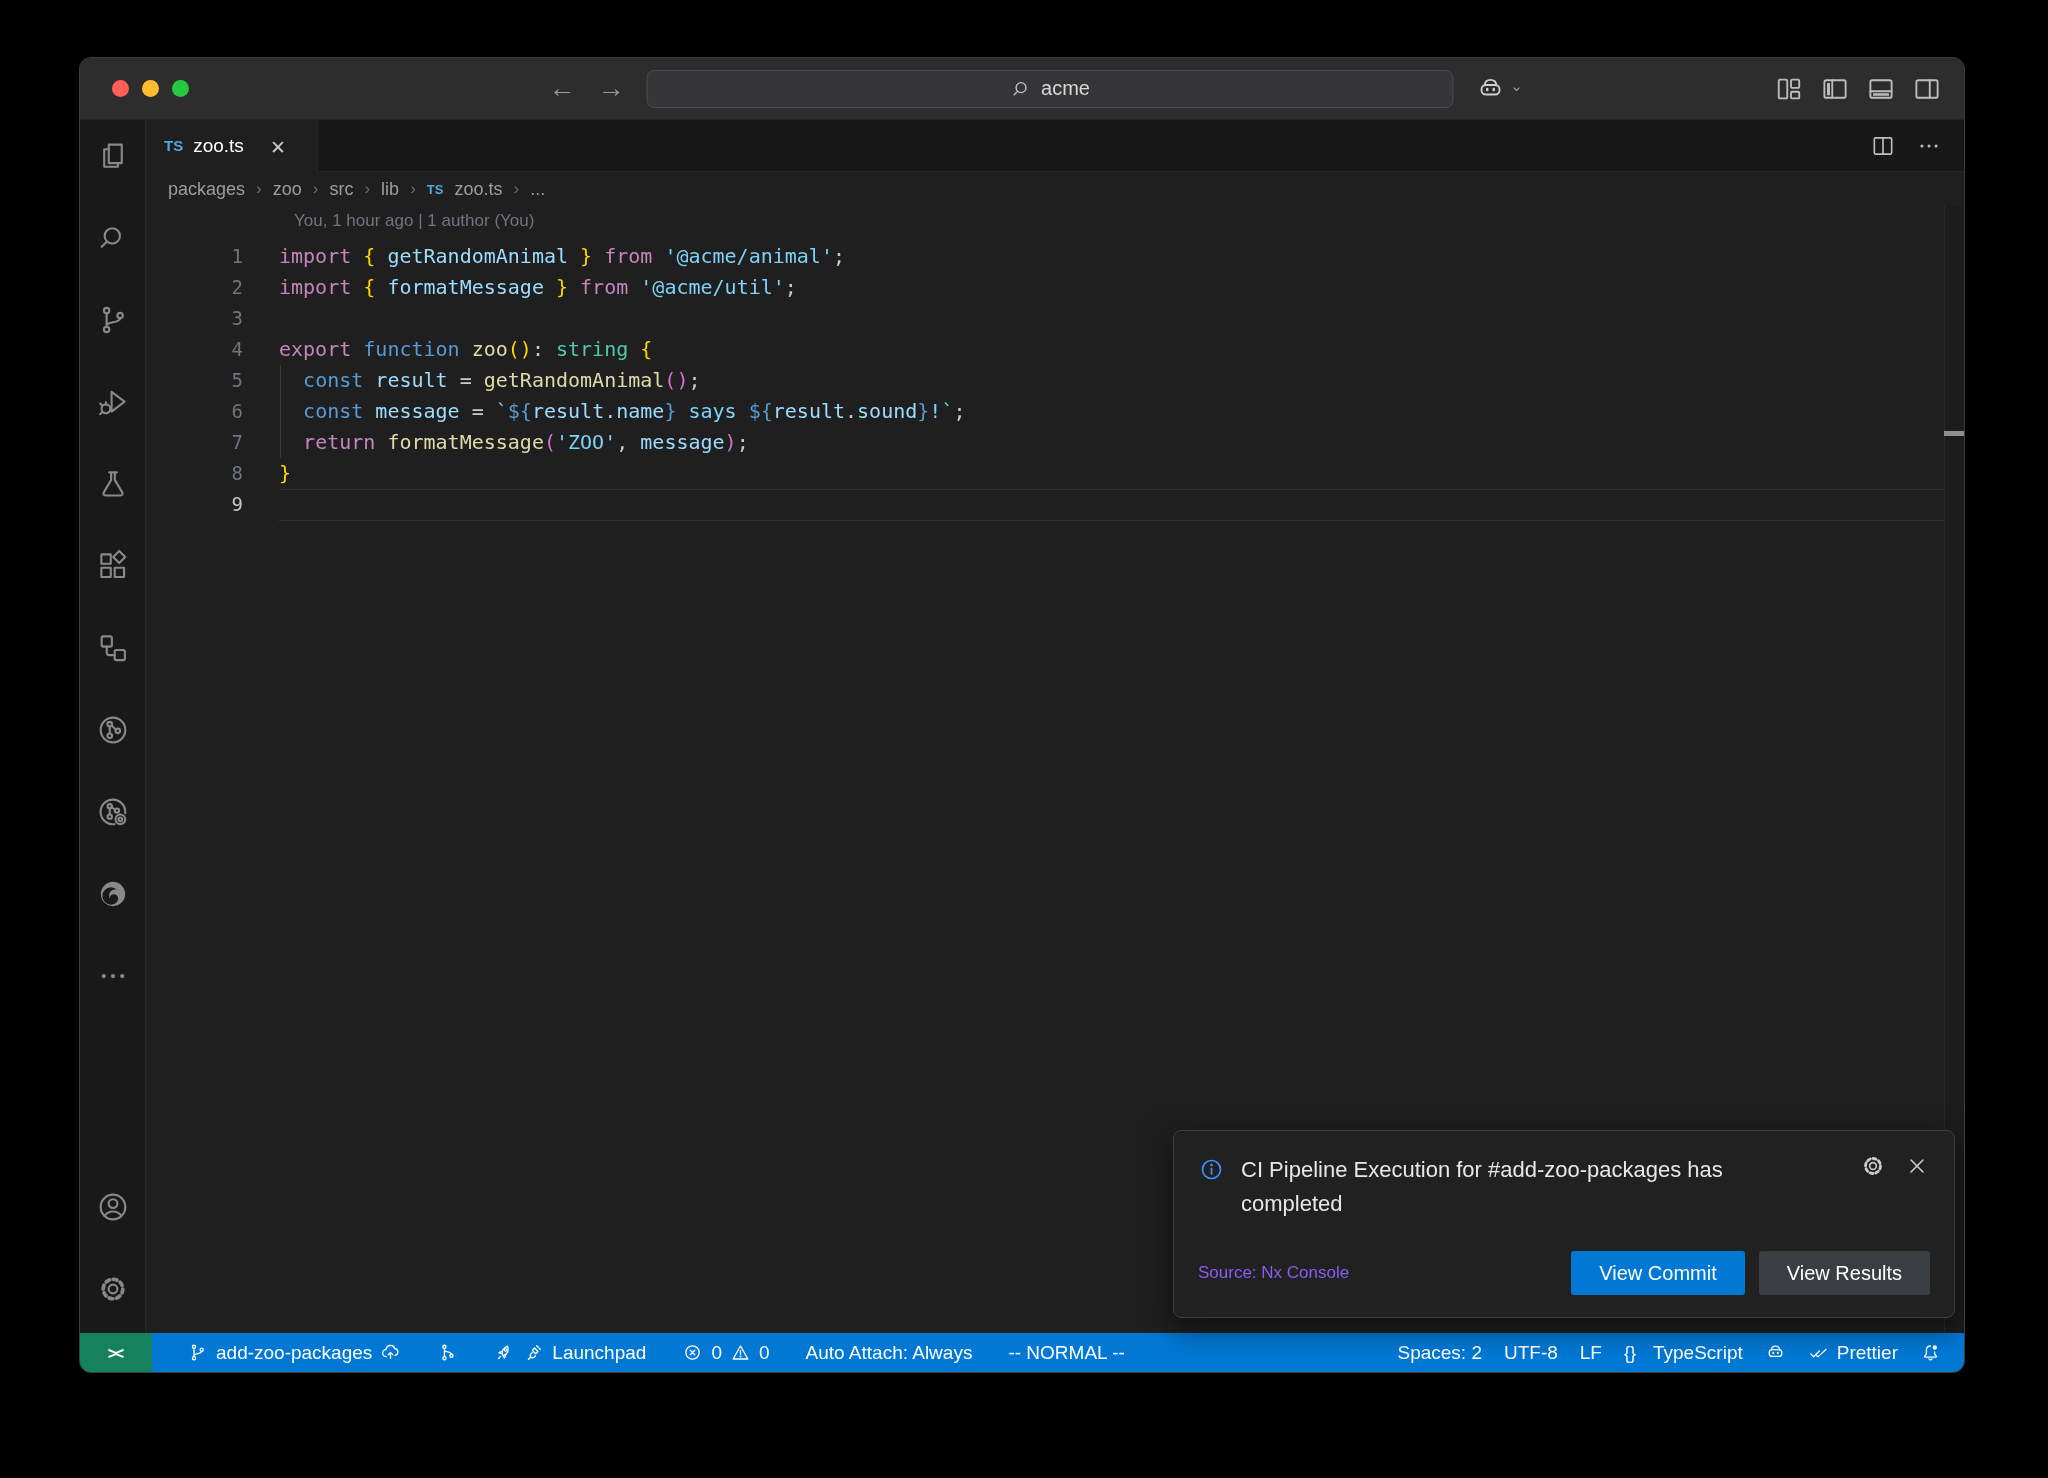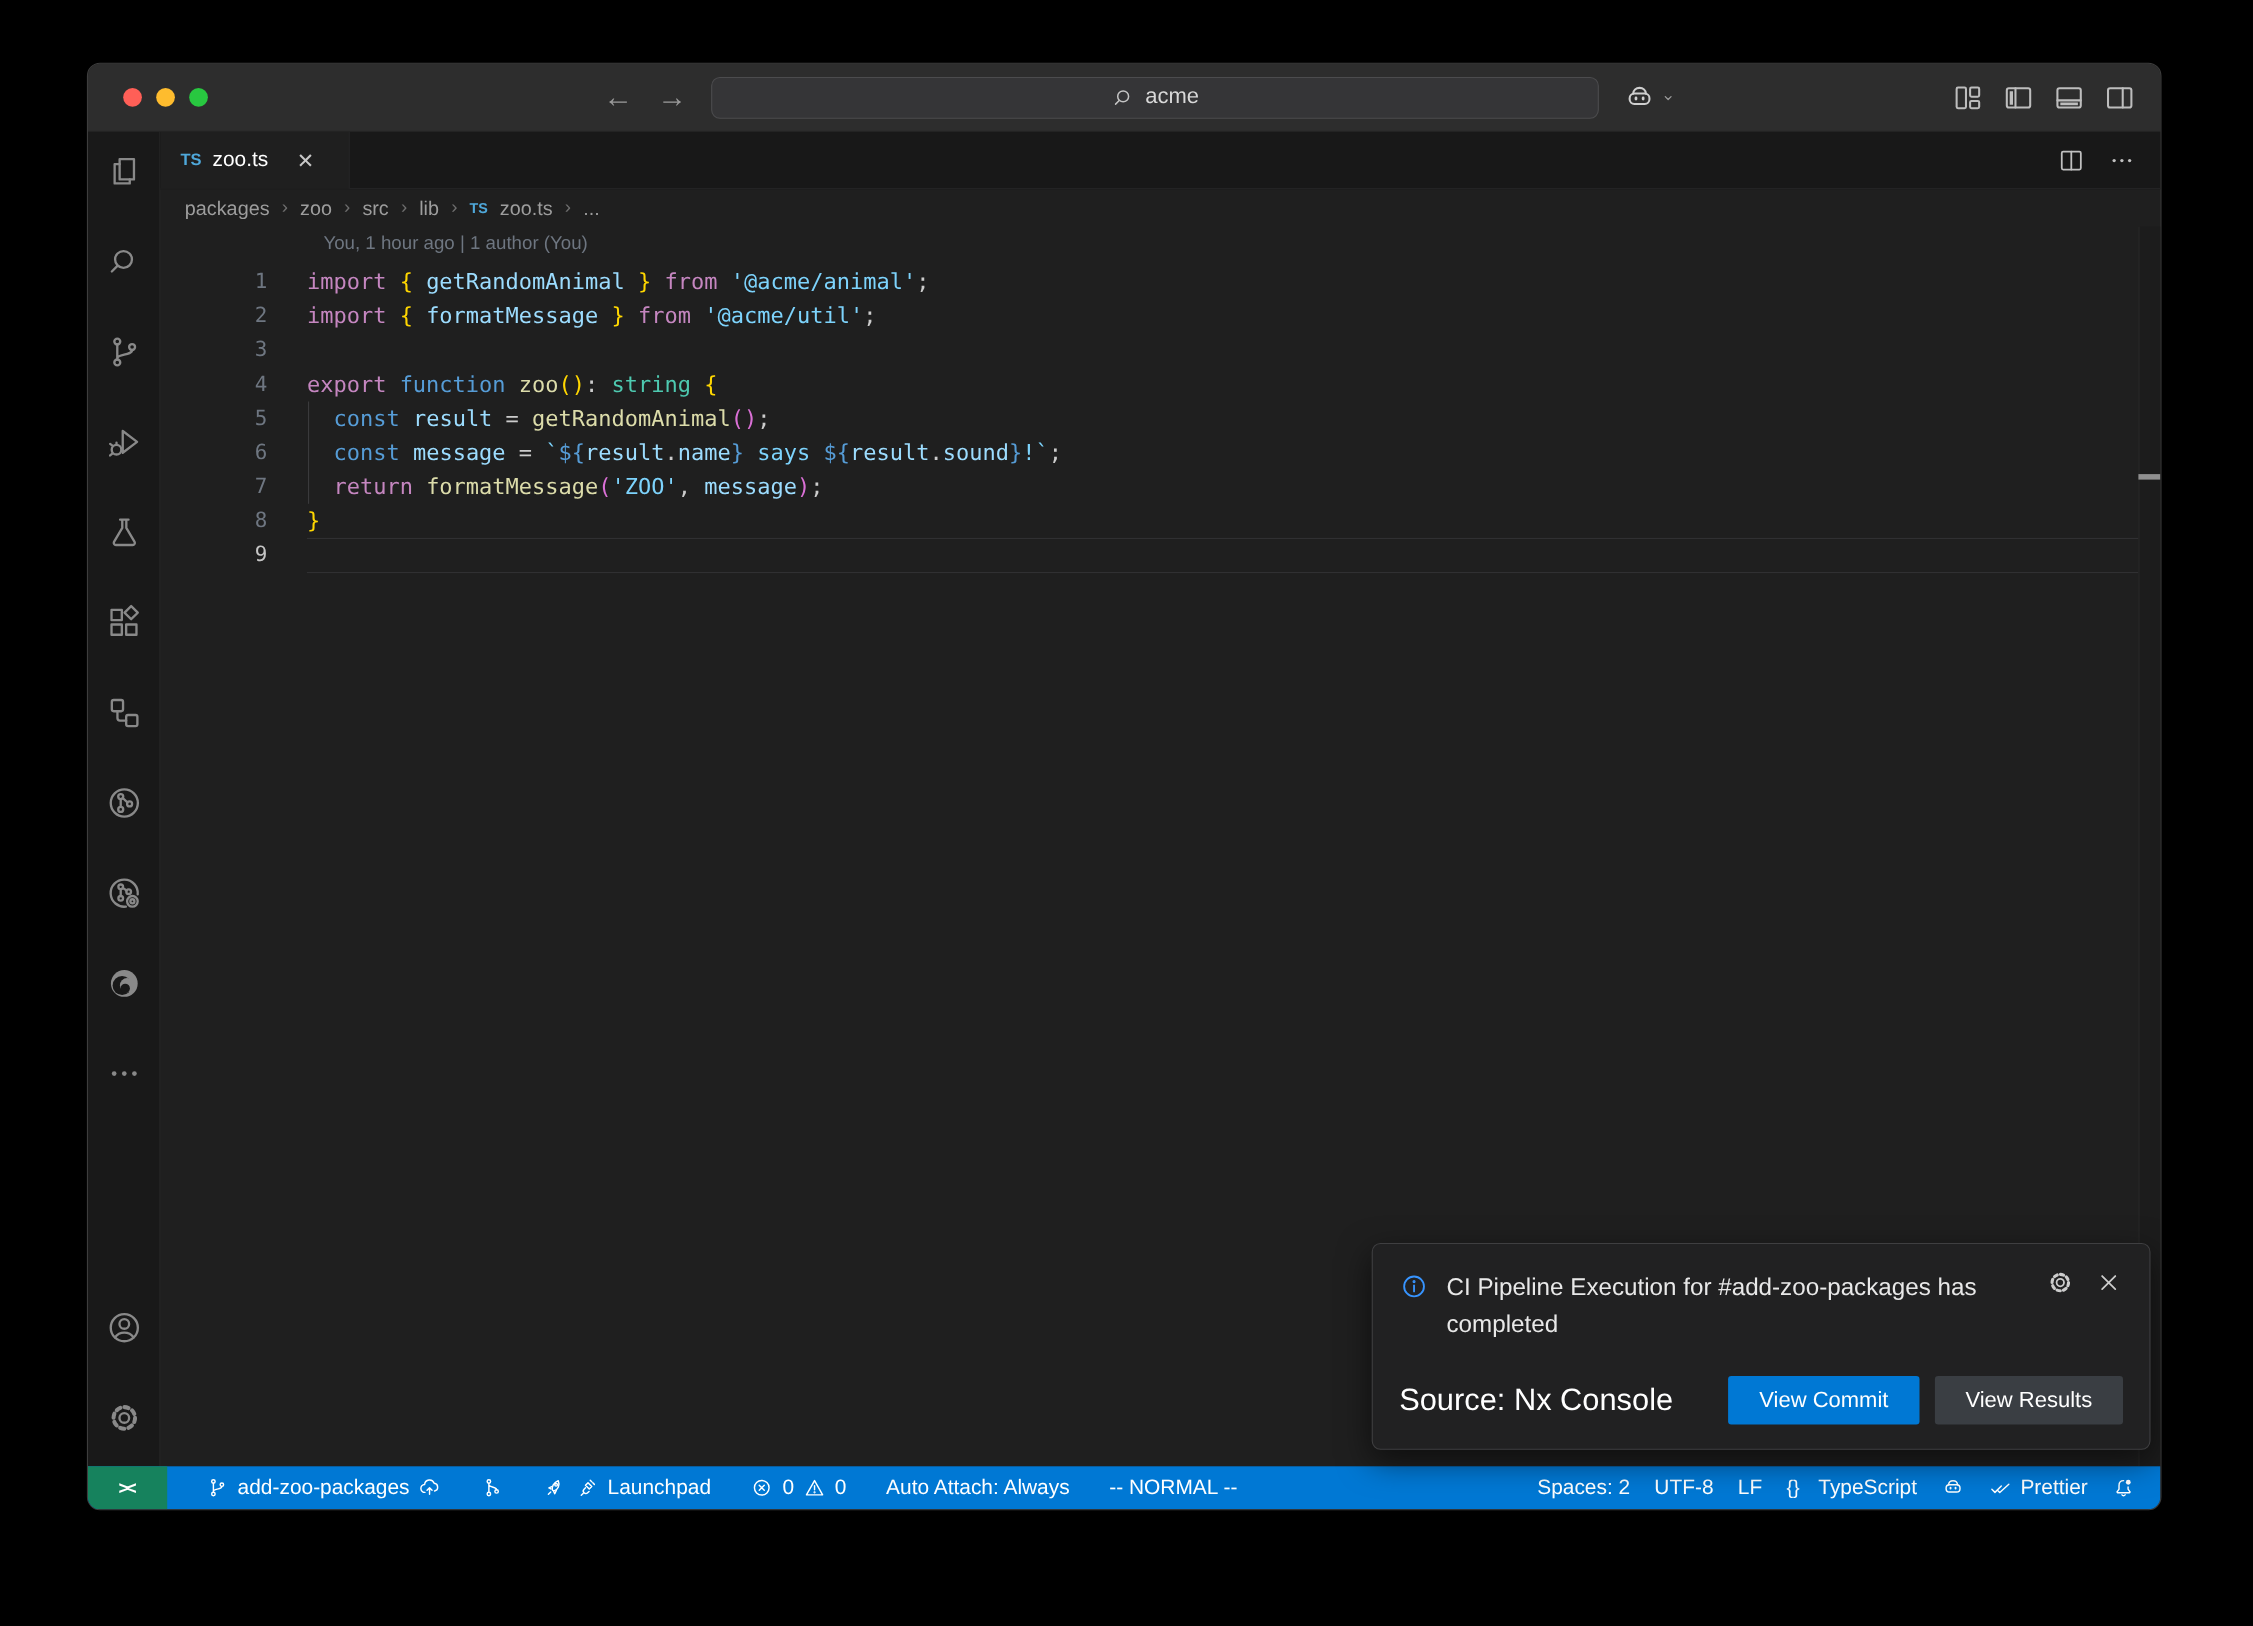--- a/index.html
+++ b/index.html
@@ -66,31 +66,31 @@
   .gutter.active { color:#c6c6c6; }
   .lc { white-space:pre; }
   .cur-line-border { position:absolute; left:133px; right:0; height:1px; background:#303032; z-index:0; }
   .cur-line-border.top { top:283px; } .cur-line-border.bottom { top:314px; }
   .indent-guide { position:absolute; left:134px; top:159px; width:1px; height:93px; background:#3a3a3c; }
   .overview-track { position:absolute; right:0; top:0; bottom:0; width:20px;
     background:#1c1c1c; border-left:1px solid #292929; }
   .overview-mark { position:absolute; right:0; top:225px; width:20px; height:5px; background:#8f8f8f; }
 
   
-  .notifications { position:absolute; right:9px; bottom:54px; width:708px;
+  .notifications { position:absolute; right:9px; bottom:54px; width:782px;
     display:flex; flex-direction:column; gap:12px; z-index:5; }
   .toast { background:#212122; border:1px solid #3f3f41; border-radius:8px;
     box-shadow:0 10px 30px rgba(0,0,0,.55); padding:22px 24px; color:#e8e8e8; }
   .toast-header { display:flex; align-items:flex-start; }
   .sev-icon { width:27px; height:27px; color:#3794ff; flex:none; margin-top:3px; }
   .toast-msg { font-size:22px; line-height:1.55; margin-left:16px; max-width:580px; }
   .toast-toolbar { margin-left:auto; display:flex; gap:18px; color:#cccccc; }
   .toast-toolbar .icon { width:26px; height:26px; display:block; }
   .toast-footer { display:flex; align-items:center; margin-top:30px; }
-  .toast-source { color:#ffffff; font-size:28px; }
+  .toast-source { color:#8b5cf6; font-size:17px; }
   .toast-actions { margin-left:auto; display:flex; gap:14px; }
   .nbtn { height:44px; padding:0 28px; font-size:20px; border:none; border-radius:3px;
     color:#fff; font-family:inherit; }
   .nbtn.primary { background:#0078d4; }
   .nbtn.secondary { background:#3a3e43; }
 
   
   .statusbar { position:absolute; left:0; right:0; bottom:0; height:39px; background:#0078d4;
     color:#fff; display:flex; align-items:stretch; font-size:19px; }
   .sb-remote { width:72px; background:#16825d; display:flex; align-items:center; justify-content:center;

